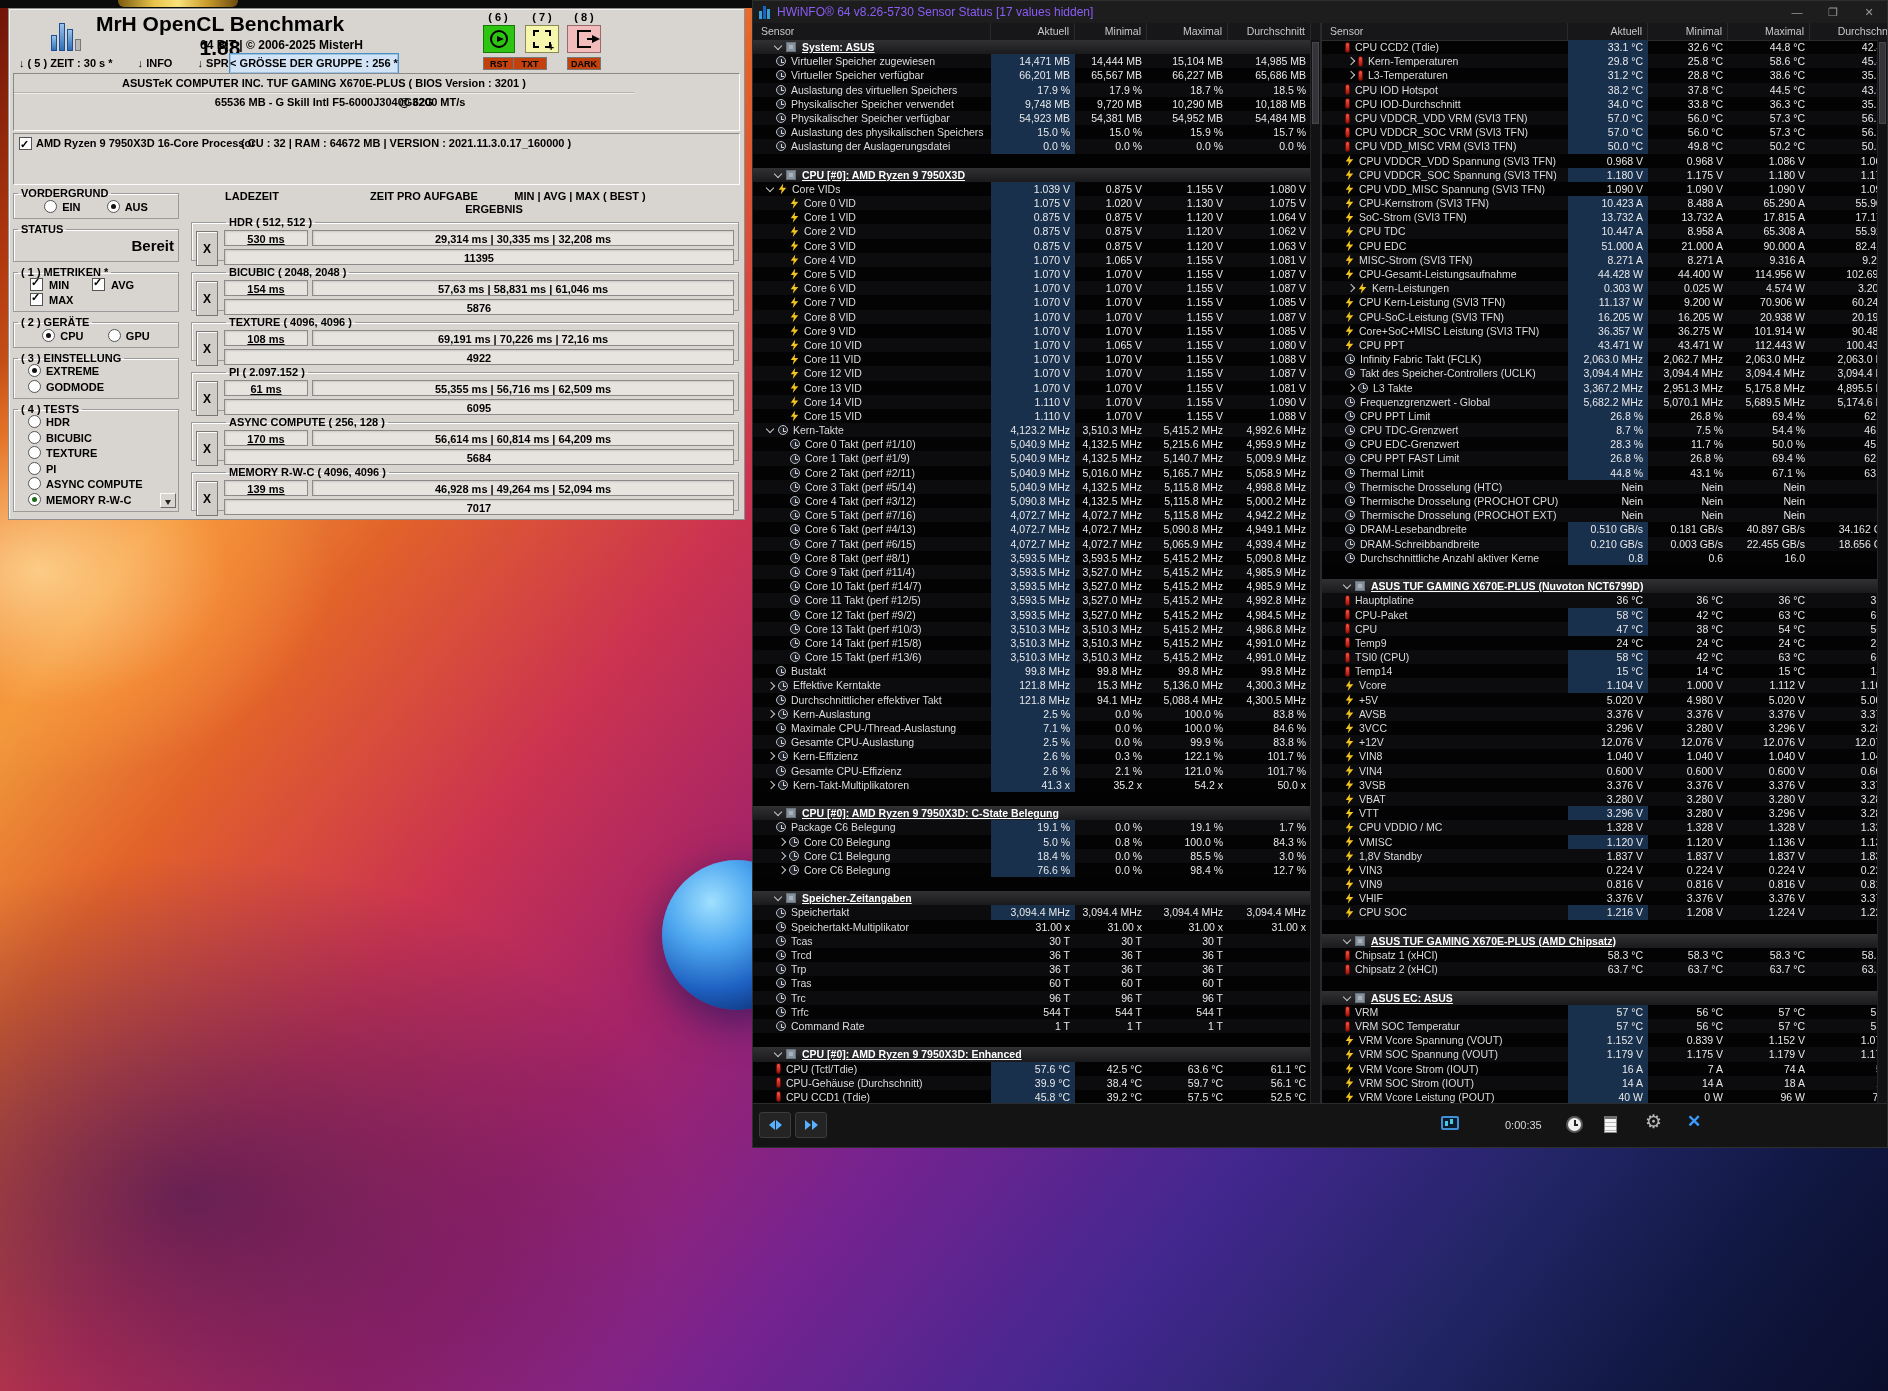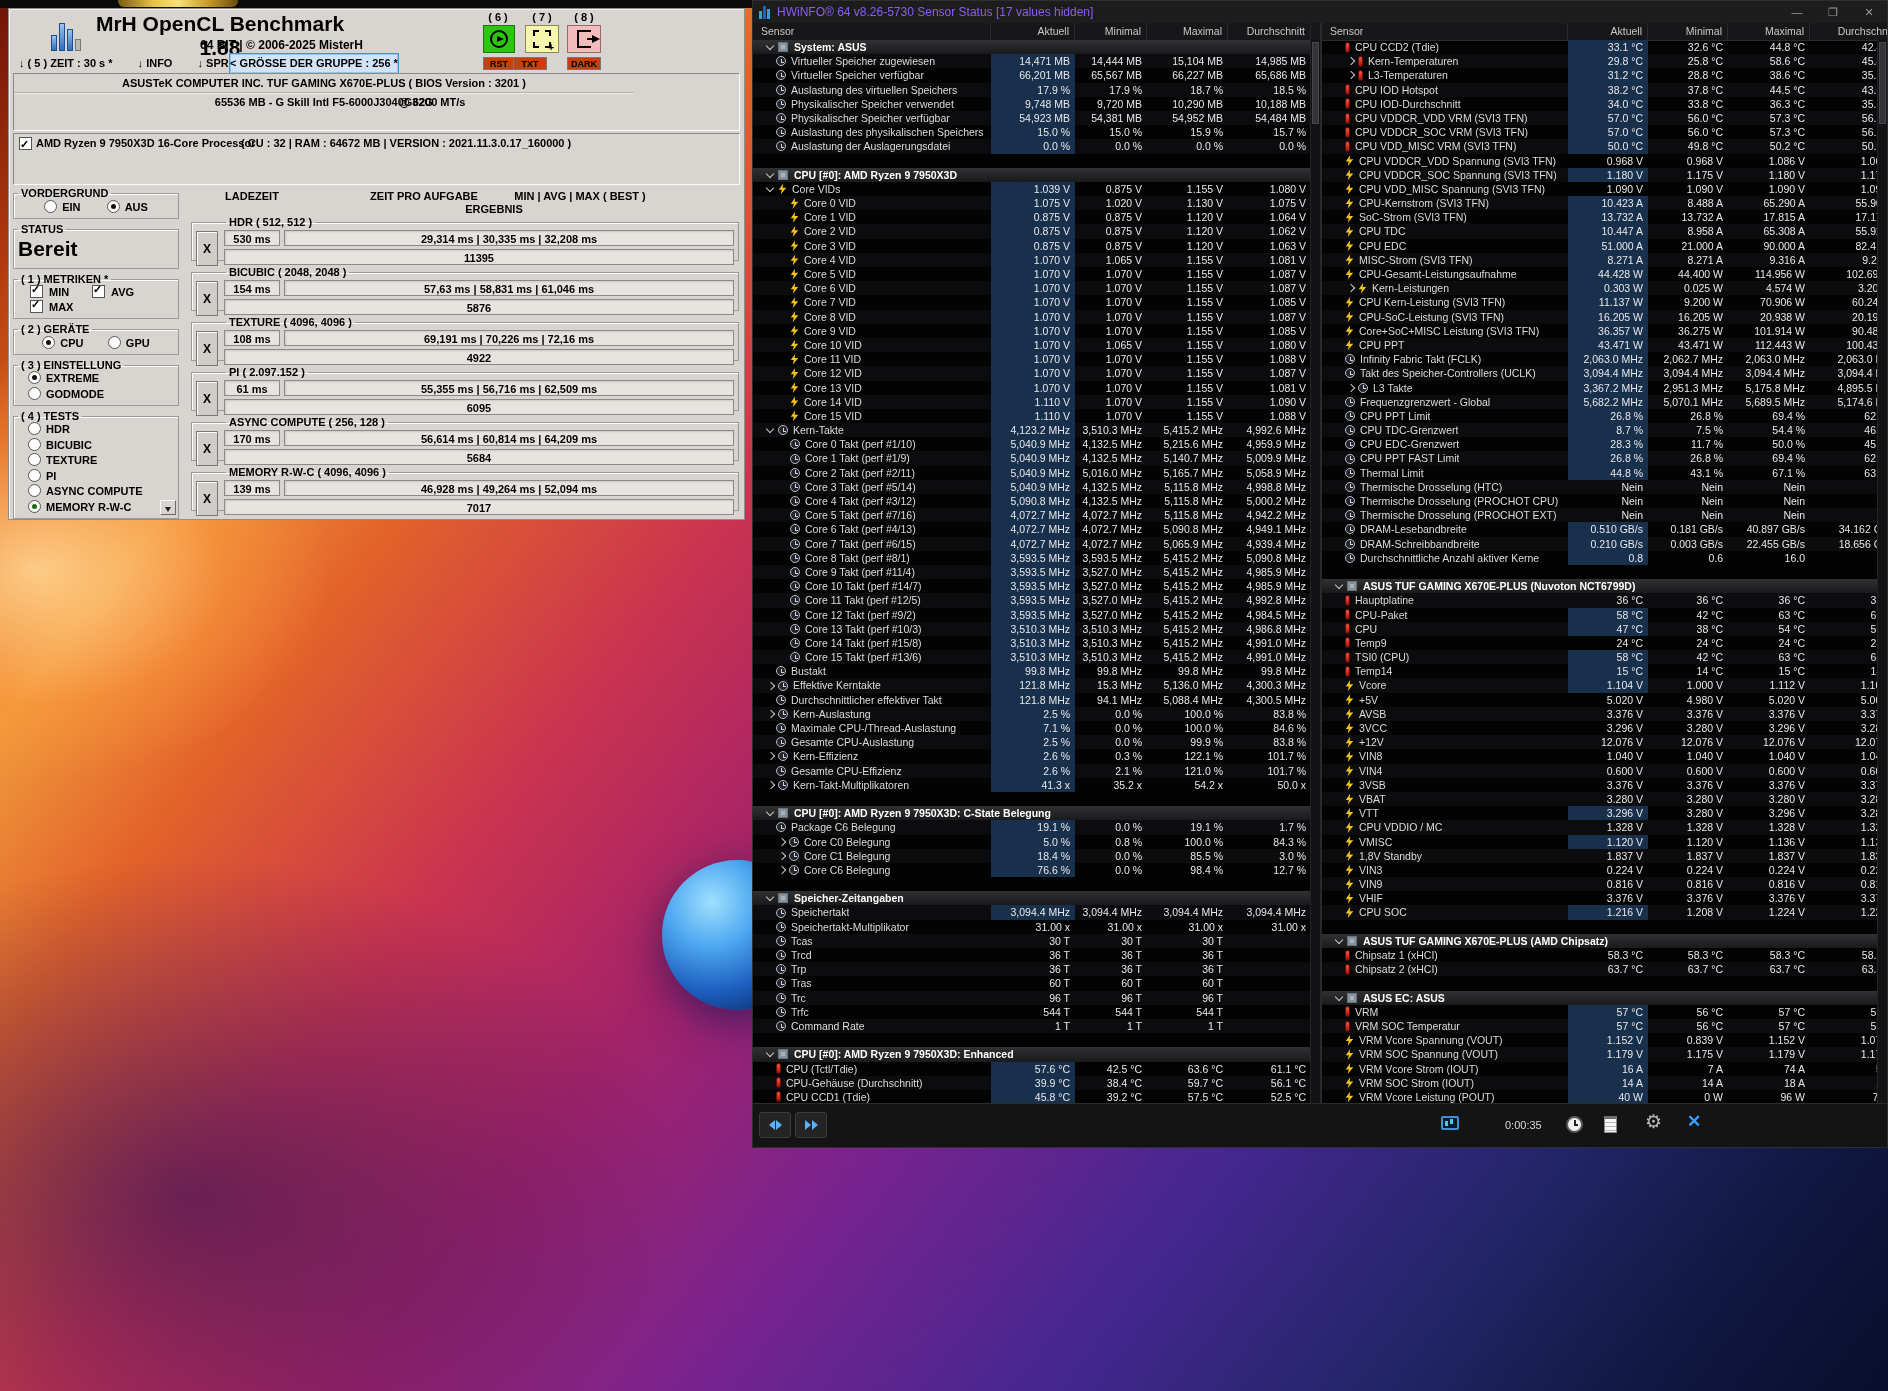--- a/index.html
+++ b/index.html
@@ -58,34 +58,34 @@
   .rd.on::before{content:"";position:absolute;left:3px;top:3px;width:5px;height:5px;border-radius:50%;background:#111;}
   .rd.on.grn::before{background:#1a6b1a;}
   .b-side{position:absolute;left:4px;top:178px;width:166px;}
   .b-side fieldset{border:1px solid #9a9a9a;box-shadow:inset 1px 1px 0 #fff;margin:0 0 4px;padding:0px 4px 3px;}
   .b-side legend{font-size:11px;padding:0 3px;}
   .opts{font-size:11px;}
   .opts.inline{display:flex;justify-content:space-evenly;padding:1px 0 2px;}
   .opts.wrap{display:flex;flex-wrap:wrap;padding-left:12px;}
   .opts.wrap .opt{width:62px;margin-bottom:2px;}
   .opts.list .opt{display:block;padding-left:10px;height:15.5px;line-height:15.5px;position:relative;}
-  .status-val{text-align:left;font-size:21px;padding:2px 0 4px;}
+  .status-val{text-align:right;font-size:15px;padding:2px 0 4px;}
   .dd{position:absolute;right:-2px;top:0px;width:16px;height:15px;background:#d8d4cf;border:1px solid;border-color:#fbfbfb #6a6a6a #6a6a6a #fbfbfb;box-sizing:border-box;}
   .dd::before{content:"";position:absolute;left:4px;top:6px;border-top:5px solid #222;border-left:3.5px solid transparent;border-right:3.5px solid transparent;}
   .b-res{position:absolute;left:182px;top:180px;width:548px;}
   .rhead{position:relative;height:27px;font-size:11px;}
   .rhead span{position:absolute;text-align:center;}
   .rh1{left:16px;width:90px;top:1px}.rh2{left:167px;width:132px;top:1px}.rh3{left:296px;width:186px;top:1px}.rh4{left:243px;width:120px;top:14px}
   .test{position:relative;border:1px solid #9a9a9a;box-shadow:inset 1px 1px 0 #fff;margin:0 0 5px;padding:2px 4px 3px 32px;height:38px;box-sizing:content-box;}
   .test legend{font-size:11px;padding:0 3px;margin-left:2px;}
   .xbtn{position:absolute;left:4px;top:3px;width:22px;height:35px;line-height:35px;text-align:center;font-size:12px;
     background:#d0ccc7;border:1px solid #777;box-shadow:inset 1px 1px 0 #fff;cursor:pointer;box-sizing:border-box;}
   .trow{display:flex;}
   .vbox{border:1px solid #8a8a8a;background:#e7e4e0;box-shadow:inset 1px 1px 2px rgba(0,0,0,.12);font-size:11px;height:16px;line-height:16px;text-align:center;box-sizing:border-box;}
-  .load{width:56px;}
+  .load{width:84px;text-decoration:underline;}
   .times{flex:1;margin-left:4px;}
   .score{margin-top:3px;height:16px;}
   
   .hw{position:absolute;left:752px;top:0;width:1136px;height:1148px;background:#050505;border:1px solid #2e2e2e;box-sizing:border-box;font-size:10.5px;color:#dcdcdc;}
   .hw-tb{position:absolute;top:0;left:0;right:0;height:22px;background:#1d1d1d;display:flex;align-items:center;padding-left:6px;box-sizing:border-box;}
   .hw-ic{display:flex;align-items:flex-end;gap:1px;margin-right:7px;height:13px;}
   .hw-ic i{display:block;width:3px;background:#35a0d8;}
   .hw-ic i:nth-child(1){height:8px}.hw-ic i:nth-child(2){height:13px;background:#1565c0}.hw-ic i:nth-child(3){height:10px}
   .hw-title{color:#8b5cf6;font-size:12px;flex:1;white-space:nowrap;overflow:hidden;}
   .wbtn{width:36px;height:22px;line-height:22px;text-align:center;color:#9a9a9a;font-size:11px;cursor:pointer;}
@@ -97,21 +97,21 @@
   .pane.pr{left:567px;right:0;border-left:2px solid #2a2a2a;}
   .hw-head{display:flex;height:17px;line-height:17px;background:#17171a;border-bottom:1px solid #2c2c2c;color:#c8c8c8;}
   .hc{box-sizing:border-box;border-right:1px solid #29292c;white-space:nowrap;overflow:hidden;}
   .hc.s{padding-left:8px;}
   .hc.v{text-align:right;padding-right:5px;}
   .rows{position:absolute;top:17px;left:0;right:0;bottom:0;overflow:hidden;}
   .hrow{display:flex;height:14.2px;line-height:14.2px;align-items:center;}
   .hrow:nth-child(even){background:#0c0c0e;}
   .hrow.bl{background:#020202;}
   .hrow.sec{background:linear-gradient(#313134,#1a1a1c);color:#fff;font-weight:bold;}
-  .hrow.sec .cell.s{flex:1 1 auto;padding-left:12px;}
+  .hrow.sec .cell.s{flex:1 1 auto;padding-left:20px;text-decoration:underline;}
   .cell{box-sizing:border-box;white-space:nowrap;overflow:hidden;}
   .cell.s{display:flex;align-items:center;padding-left:12px;}
   .cell.v{text-align:right;padding-right:5px;color:#e8e8ea;}
   .cell.v.hl{background:#18304c;}
   .pl .cell.s,.pl .hc.s{flex:0 0 238px;}
   .pl .c1{flex:0 0 84px}.pl .c2{flex:0 0 72px}.pl .c3{flex:0 0 81px}.pl .c4{flex:0 0 83px}
   .pr .cell.s,.pr .hc.s{flex:0 0 246px;}
   .pr .c1{flex:0 0 80px}.pr .c2{flex:0 0 80px}.pr .c3{flex:0 0 82px}.pr .c4{flex:0 0 92px}
   .sp1{flex:none;width:11px}.sp2{flex:none;width:14px}
   .chev{flex:none;width:13px;height:10px;position:relative;}

